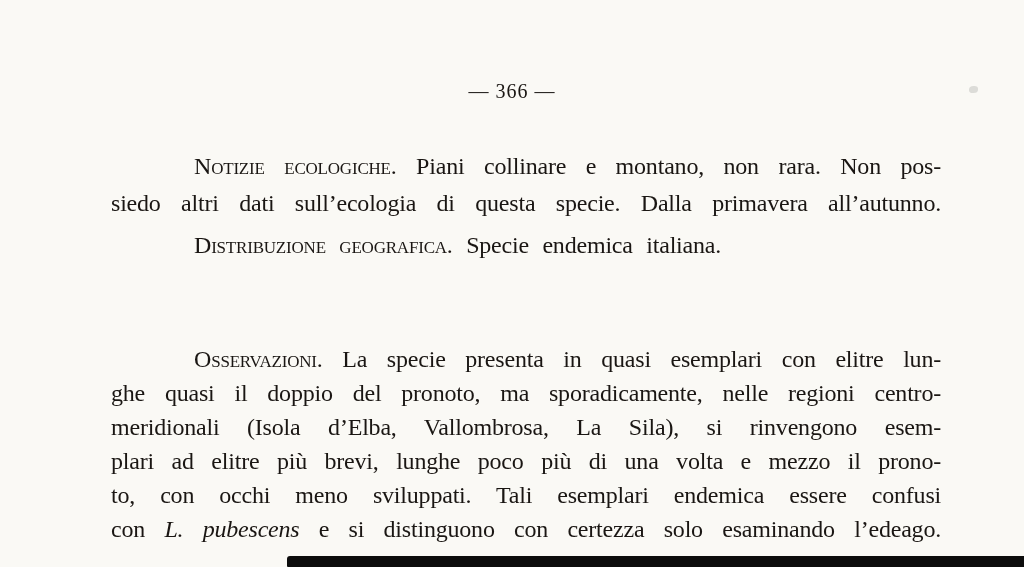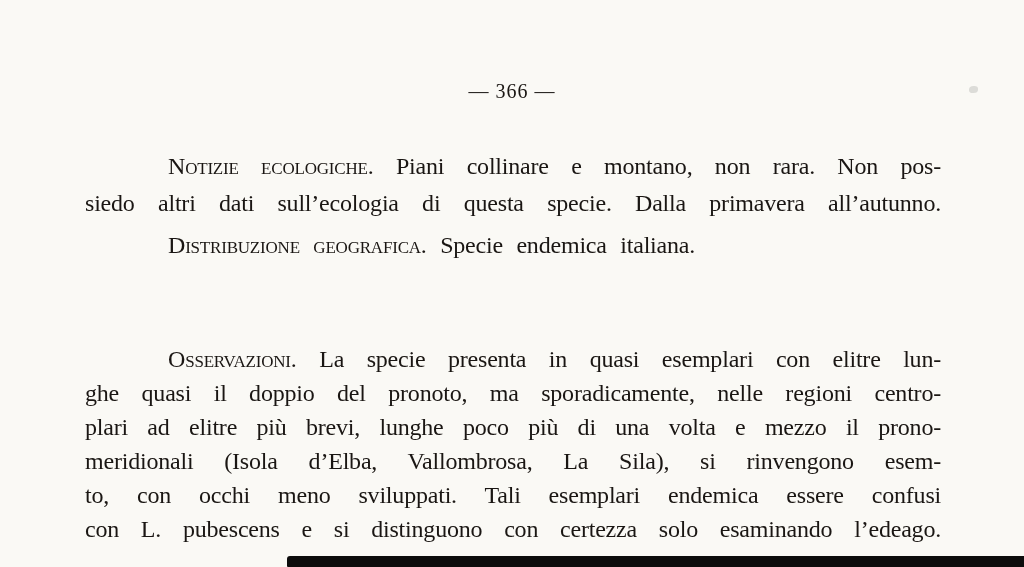--- a/index.html
+++ b/index.html
@@ -31,36 +31,37 @@
     font-size: 24px;
     letter-spacing: -0.2px;
   }
   .para-1 { top: 148px; line-height: 37px; }
   .para-2 { top: 227px; line-height: 37px; }
   .para-3 { top: 342px; line-height: 34px; }
   .line {
     text-align: justify;
     text-align-last: justify;
     white-space: normal;
+    margin-left: 26px;
   }
   .line.indent { text-indent: 83px; }
   .line.short {
     text-align: left;
     text-align-last: left;
   }
   .line.wide-sp {
     text-align: left;
     text-align-last: left;
     word-spacing: 0.5em;
   }
   .line.wide-sp-sm {
     word-spacing: 0.32em;
   }
   .sc { font-variant: small-caps; }
-  .it { }
+  .it { font-style: italic; }
   .scan-speck {
     position: absolute;
     left: 969px;
     top: 86px;
     width: 9px;
     height: 7px;
     background: #dcdcd8;
     border-radius: 50% 40% 50% 40%;
   }
   .scan-edge-bar {
@@ -85,19 +86,19 @@
   <div class="line">siedo altri dati sull’ecologia di questa specie. Dalla primavera all’autunno.</div>
 </div>
 
 <div class="textblock para-2">
   <div class="line indent short wide-sp-sm"><span class="sc">Distribuzione geografica.</span><span> Specie endemica italiana.</span></div>
 </div>
 
 <div class="textblock para-3">
   <div class="line indent"><span class="sc">Osservazioni.</span><span> La specie presenta in quasi esemplari con elitre lun-</span></div>
   <div class="line">ghe quasi il doppio del pronoto, ma sporadicamente, nelle regioni centro-</div>
+  <div class="line">meridionali (Isola d’Elba, Vallombrosa, La Sila), si rinvengono esem-</div>
   <div class="line">plari ad elitre più brevi, lunghe poco più di una volta e mezzo il prono-</div>
-  <div class="line">meridionali (Isola d’Elba, Vallombrosa, La Sila), si rinvengono esem-</div>
   <div class="line">to, con occhi meno sviluppati. Tali esemplari endemica essere confusi</div>
   <div class="line"><span>con </span><span class="it">L. pubescens</span><span> e si distinguono con certezza solo esaminando l’edeago.</span></div>
 </div>
 
 <div class="scan-edge-bar"></div>
 
 </body></html>

